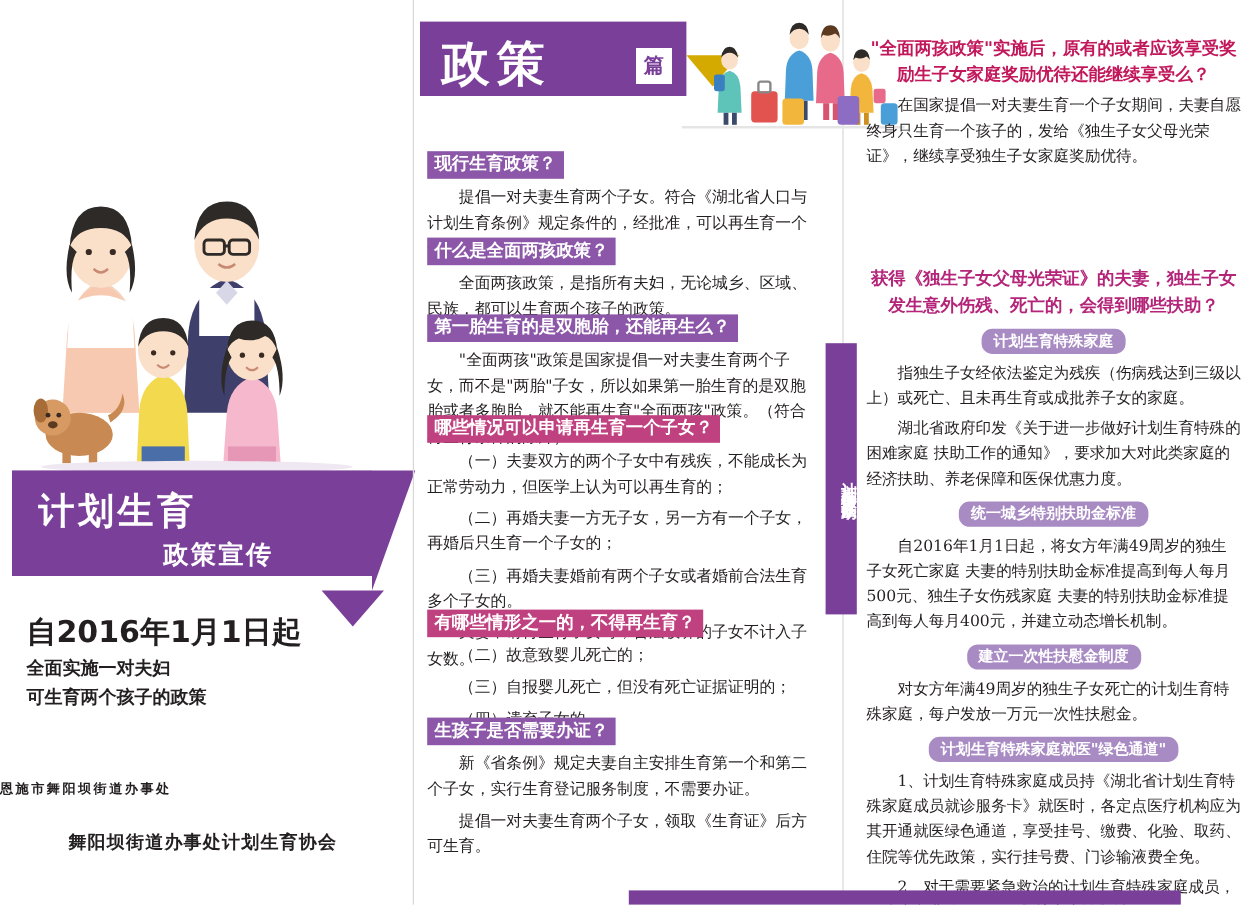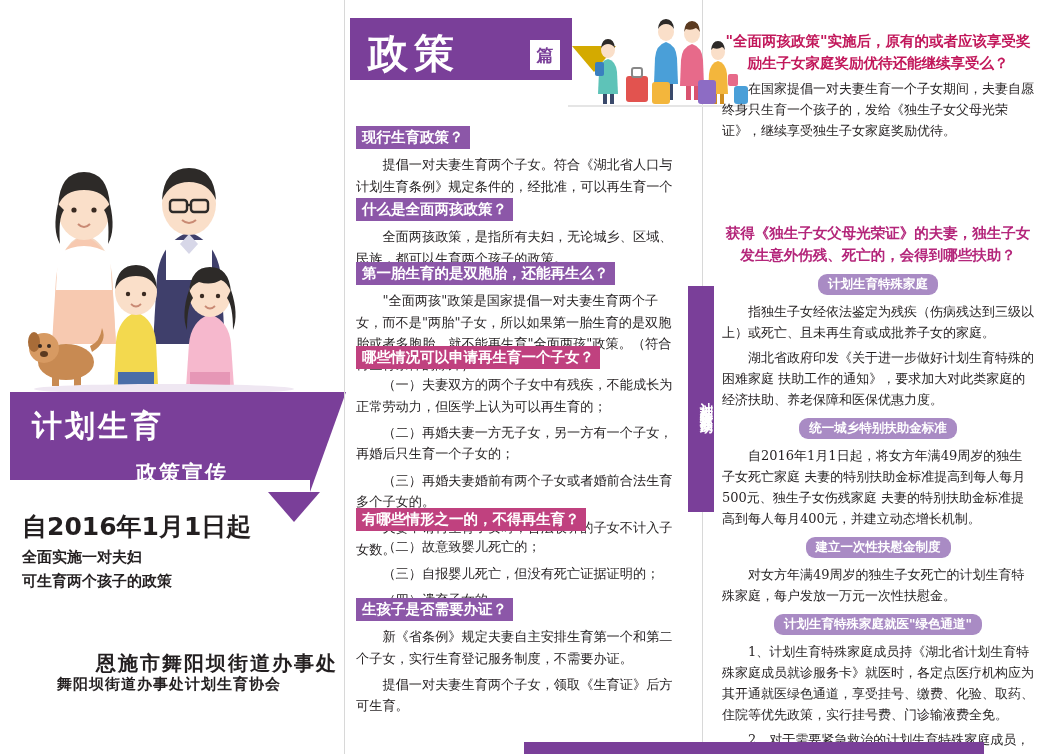--- a/index.html
+++ b/index.html
@@ -23,32 +23,32 @@
     background:#7a3f99;
   }
   .purple-banner .tri{
     position:absolute;right:-36px;top:0;width:0;height:0;
     border-top:100px solid #7a3f99;border-right:36px solid transparent;
   }
   .banner-title{
     position:absolute;left:22px;top:14px;color:#fff;font-size:30px;font-weight:bold;letter-spacing:3px;
   }
   .banner-sub{
-    position:absolute;left:126px;top:67px;color:#fff;font-size:21px;font-weight:bold;letter-spacing:2px;text-decoration:underline;
+    position:absolute;left:126px;top:56px;color:#fff;font-size:21px;font-weight:bold;letter-spacing:2px;
   }
   .tri-down2{
     position:absolute;left:268px;top:492px;width:0;height:0;
     border-left:26px solid transparent;border-right:26px solid transparent;border-top:30px solid #7a3f99;
   }
   .hl-1{position:absolute;left:22px;top:510px;font-size:25px;font-weight:bold;letter-spacing:0px;}
   .hl-2{position:absolute;left:22px;top:548px;font-size:15px;font-weight:bold;}
   .hl-3{position:absolute;left:22px;top:572px;font-size:15px;font-weight:bold;}
 
-  .org-1{position:absolute;left:0;top:650px;width:338px;text-align:right;font-size:20px;letter-spacing:2px;font-weight:bold;}
-  .org-2{position:absolute;left:0;top:675px;width:338px;text-align:center;font-size:15px;letter-spacing:1px;font-weight:bold;}
+  .org-1{position:absolute;left:0;top:650px;width:338px;text-align:left;font-size:11px;letter-spacing:2px;font-weight:bold;}
+  .org-2{position:absolute;left:0;top:693px;width:338px;text-align:center;font-size:15px;letter-spacing:1px;font-weight:bold;}
   .org-3{position:absolute;left:0;top:702px;width:338px;text-align:center;font-size:14px;letter-spacing:2px;}
 
   
   .fold{position:absolute;top:0;width:1px;height:754px;background:#d8d8d8;}
 
   
   .mid-col{position:absolute;left:350px;top:0;width:332px;height:754px;}
   .mid-head{
     position:absolute;left:0;top:18px;width:222px;height:62px;background:#7a3f99;
   }

